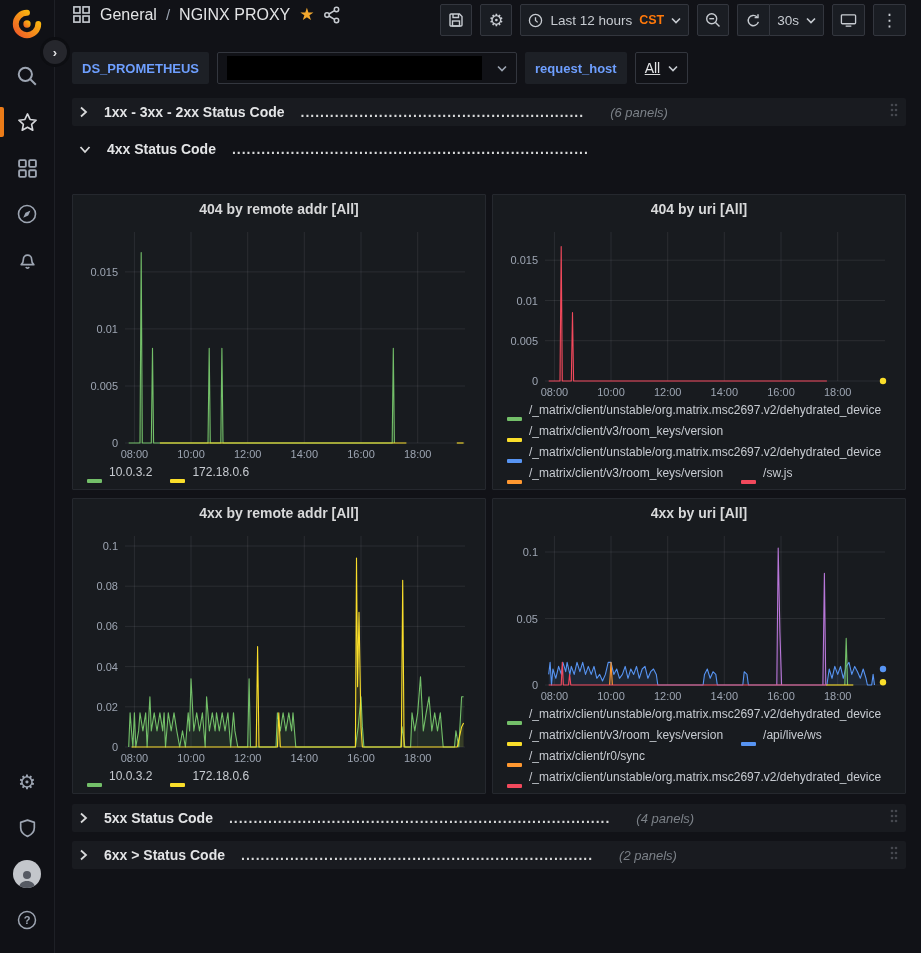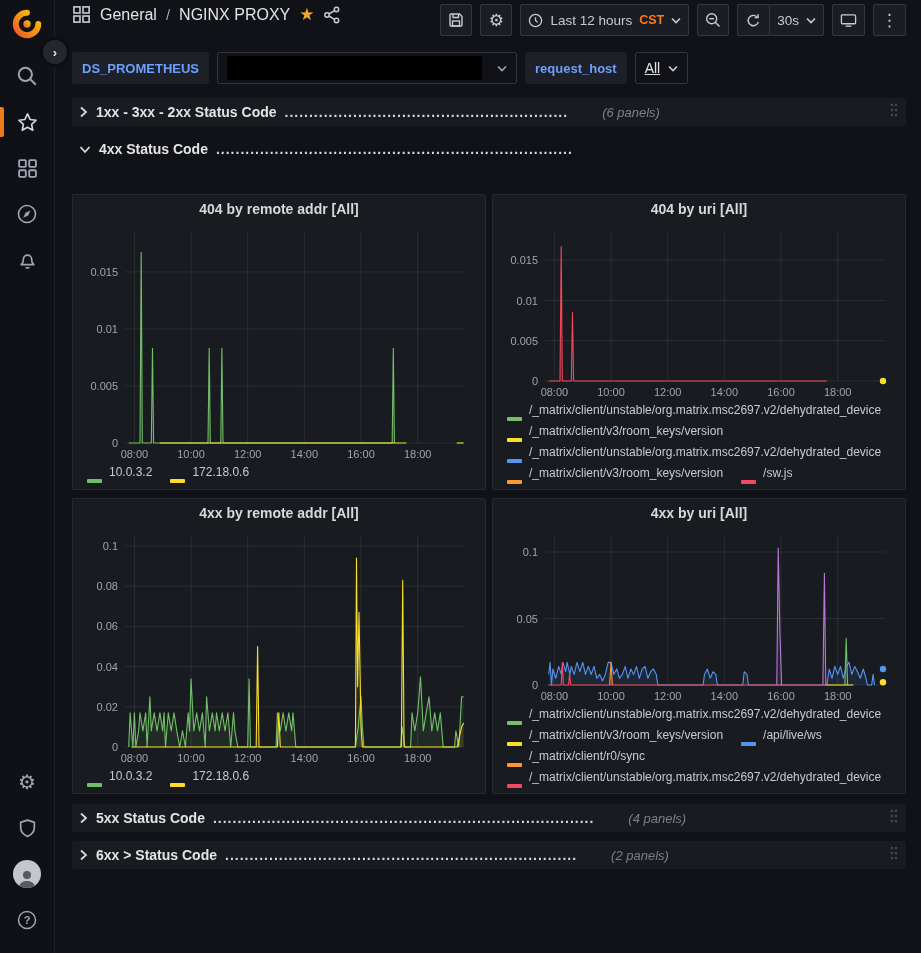--- a/index.html
+++ b/index.html
@@ -44,27 +44,27 @@
   .submenu { height:40px; display:flex; align-items:center; gap:8px; padding:0 15px 8px 17px; flex:none; }
   .var-label { height:32px; display:flex; align-items:center; padding:0 10px; background:#1d2026;
                color:#6e9fff; font-size:13px; font-weight:bold; border-radius:2px; cursor:pointer; }
   .var-select { height:32px; display:flex; align-items:center; gap:8px; padding:0 9px;
                 background:#111217; border:1px solid #33363e; border-radius:2px; cursor:pointer;text-decoration:underline; }
   .redacted { width:255px; height:24px; background:#000; }
   .var-value { color:#e3e4e6; font-size:14px; }
 
   
   .dash { flex:1; padding:6px 15px 0 17px; overflow:hidden; }
-  .rowhdr { height:28px; display:flex; align-items:center; gap:8px; padding:0 7px; margin-bottom:9px;
+  .rowhdr { height:28px; display:flex; align-items:center; gap:16px; padding:0 7px; margin-bottom:9px;
             border-radius:2px; cursor:pointer; }
   .rowhdr.collapsed { background:#191b20; }
   .rowhdr .chev { color:#d8d9da; flex:none; display:flex; }
   .row-title { font-size:14px; font-weight:bold; color:#e3e4e6; white-space:nowrap; }
   .row-dots { font-size:14px; font-weight:bold; color:#d8d9da; letter-spacing:1px; white-space:nowrap; overflow:hidden; }
-  .row-count { font-size:13px; font-style:italic; color:#7b8087; margin-left:26px; white-space:nowrap; }
+  .row-count { font-size:13px; font-style:italic; color:#7b8087; margin-left:10px; white-space:nowrap; }
   .drag { margin-left:auto; opacity:.75; flex:none; cursor:grab; }
 
   .grid { display:grid; grid-template-columns:1fr 1fr; column-gap:6px; row-gap:8px; margin-bottom:10px;margin-top:31px; }
   .panel { background:#181b1f; border:1px solid #25282e; height:296px; display:flex; flex-direction:column;
            padding:0 8px 4px; min-width:0; border-radius:1px; }
   .panel-title { height:29px; line-height:29px; text-align:center; font-size:14px; font-weight:bold;
                  color:#d8d9da; cursor:pointer; white-space:nowrap; overflow:hidden; }
   .chart { flex:1; min-height:0; }
   .legend { flex:none; display:flex; flex-wrap:wrap; align-content:flex-start; column-gap:18px;
             padding:1px 6px 2px; font-size:12px; color:#c7cbd1; line-height:21px; overflow:hidden; }

